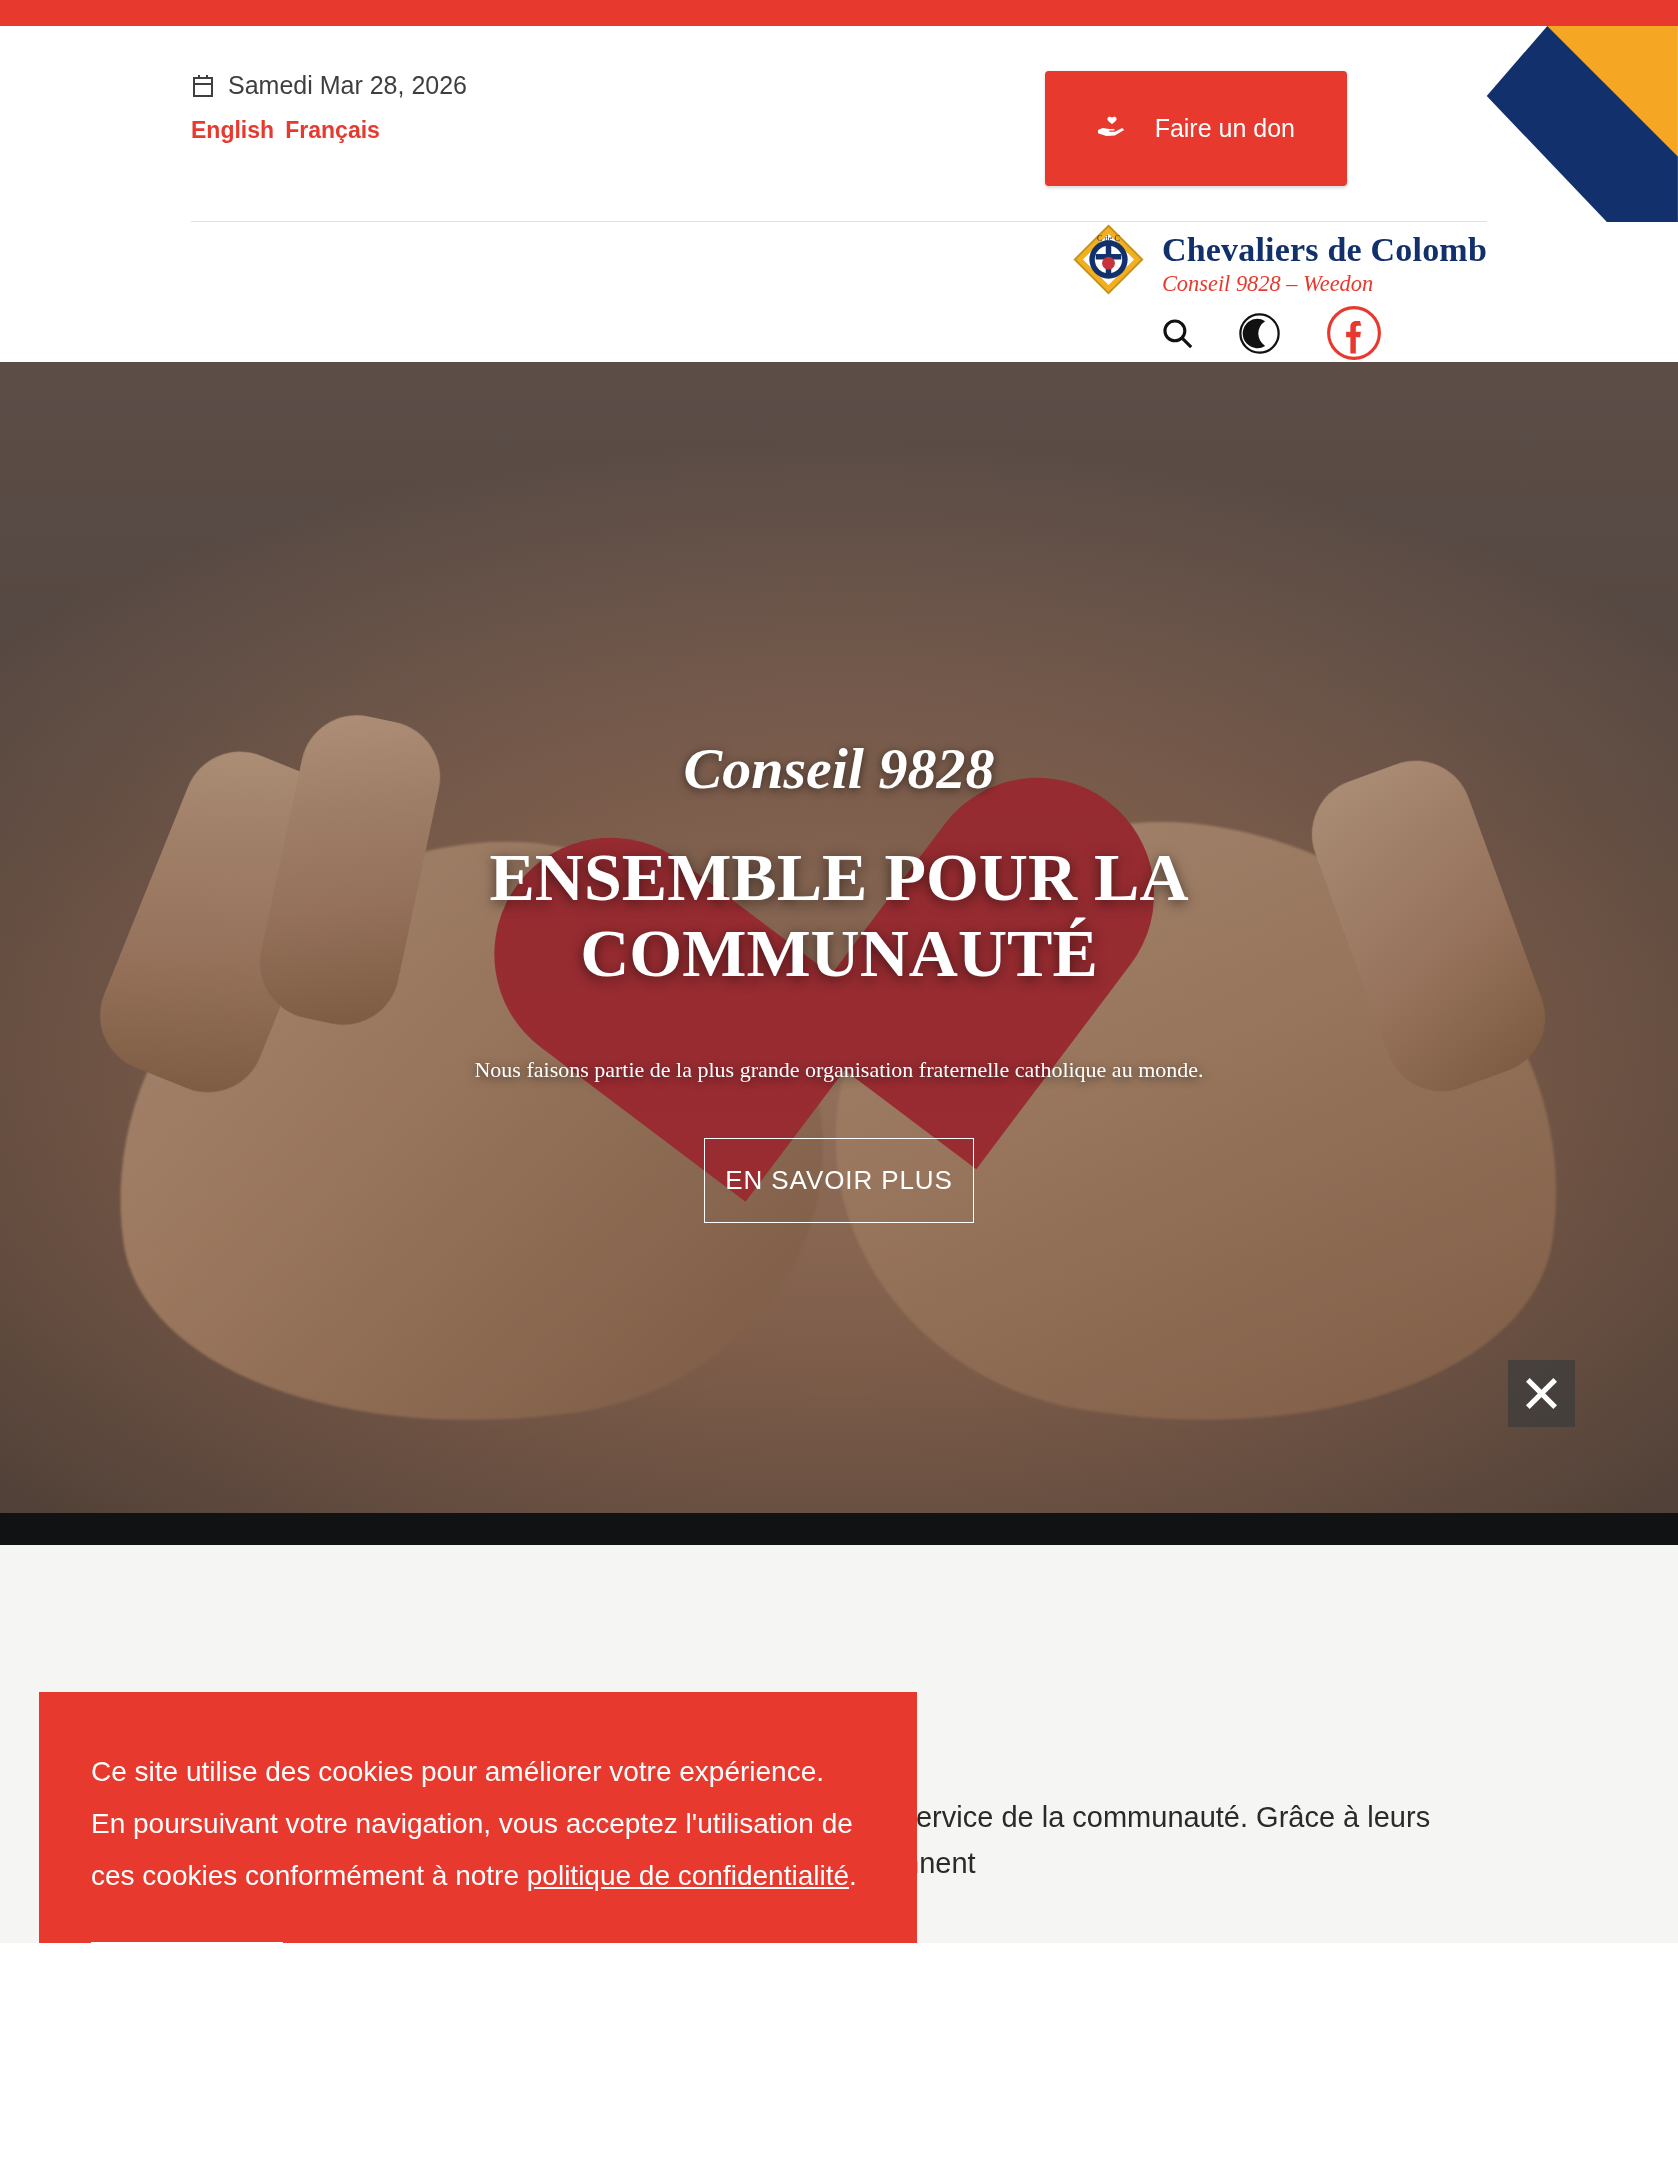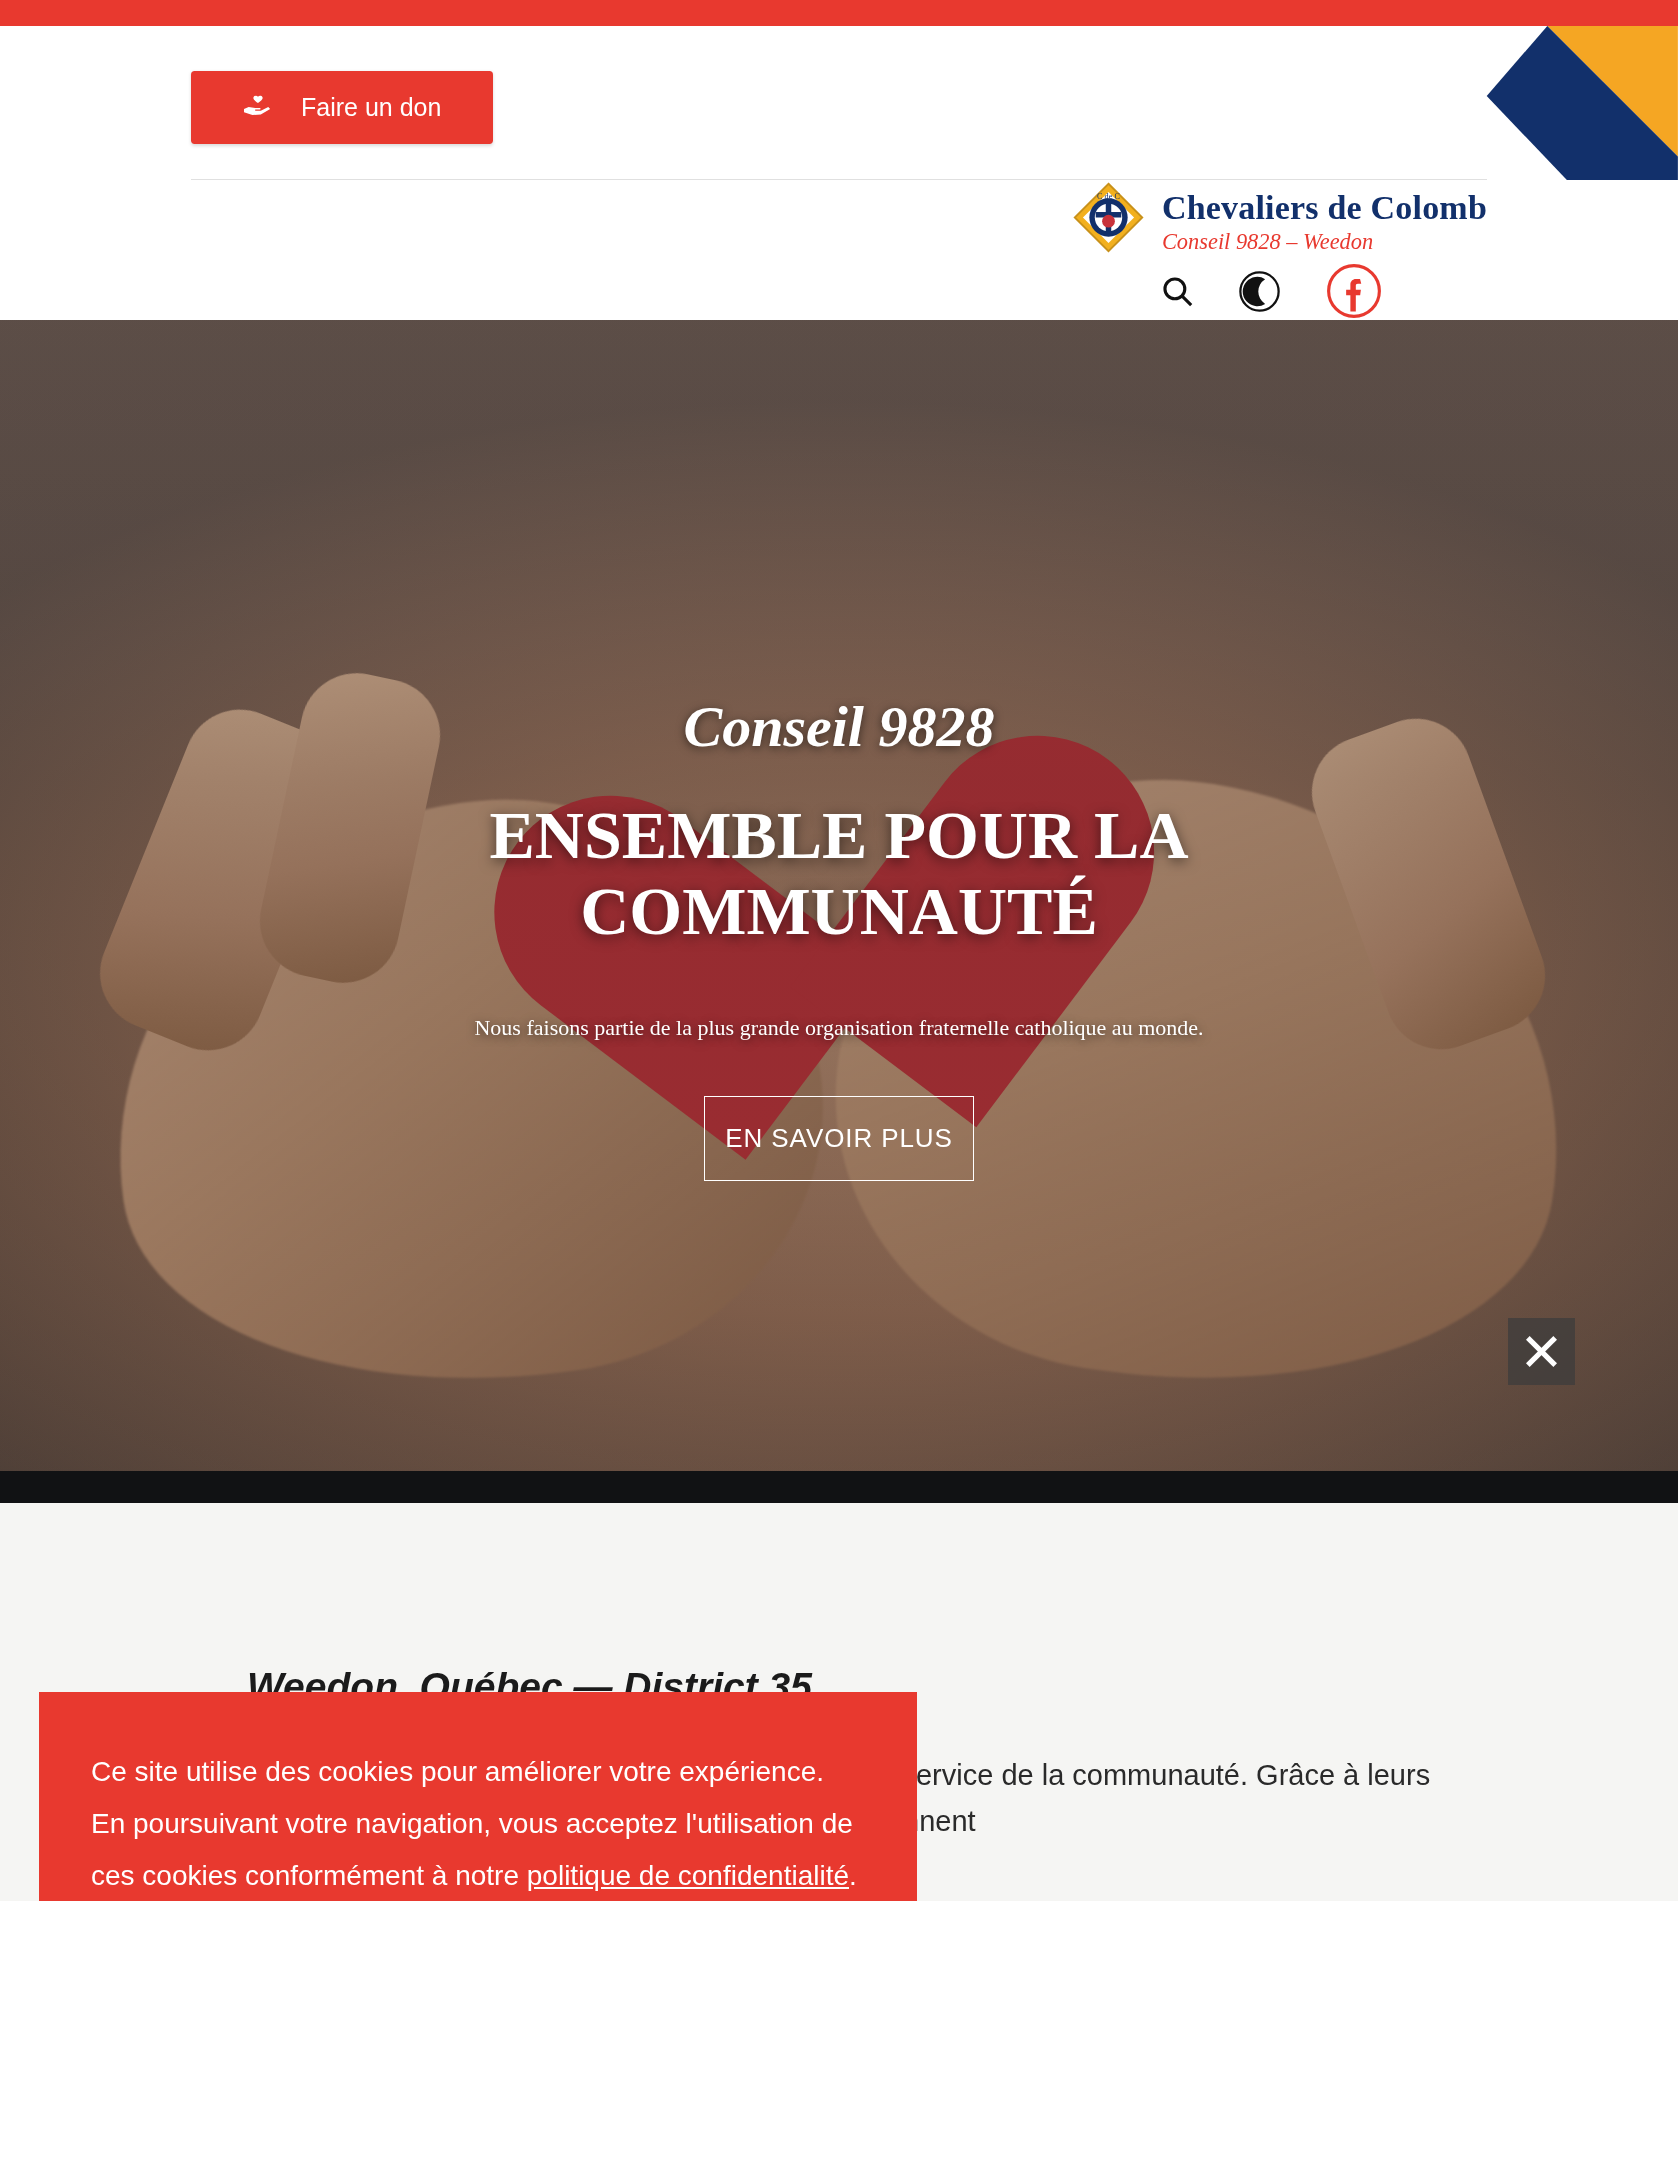--- a/index.html
+++ b/index.html
@@ -50,21 +50,21 @@
   .cal-icon { display:inline-block; width: 24px; height: 24px; }
   .lang-line { margin-top: 17px; font-size: 23px; font-weight: 700; }
   .lang-line a { color: #e8392f; text-decoration: none; margin-right: 11.2px; }
 
   .donate-btn {
     background: #e8392f;
     color: #ffffff;
     border: none;
     font-size: 25px;
     font-weight: 400;
-    padding: 22px 52px;
+    padding: 43px 52px;
     border-radius: 3.7px;
     display: flex; align-items: center; gap: 28px;
     cursor: pointer;
     margin-right: 140px;
     box-shadow: 0 1.9px 3.7px rgba(0,0,0,.15);
   }
 
   .util-divider {
     width: 1296px;
     margin: 35px auto 0 auto;
@@ -261,20 +261,35 @@
 <div class="top-red-bar"></div>
 
 <div class="util-wrap">
 
   <svg class="corner-deco" viewBox="0 0 300 400">
     <polygon points="160,0 300,0 300,140" fill="#f5a623"></polygon>
     <polygon points="160,0 300,140 300,290 95,75" fill="#12306b"></polygon>
   </svg>
 
   <div class="util-inner">
+    <div class="util-left">
+      <div class="date-line">
+        <span class="cal-icon">
+          <svg viewBox="0 0 24 24" width="24" height="24" fill="#3f3f3f">
+            <path d="M7 1h2v3H7zM15 1h2v3h-2z"></path>
+            <path d="M3 4h18v18H3z" fill="none" stroke="#3f3f3f" stroke-width="2"></path>
+            <path d="M3 9h18v2H3z"></path>
+          </svg>
+        </span>
+        <span>Samedi Mar 28, 2026</span>
+      </div>
+      <div class="lang-line">
+        <a href="#">English</a><a href="#">Français</a>
+      </div>
+    </div>
 
     <button class="donate-btn">
       <span>
         <svg viewBox="0 0 32 24" width="30" height="22.4" fill="#ffffff">
           <path d="M16 3c-1.2-1.6-4-1.4-4.8.5-.8 1.8 1 3.6 4.8 6.2 3.8-2.6 5.6-4.4 4.8-6.2C20 1.6 17.2 1.4 16 3z"></path>
           <path d="M1 16l5-2 7 1h5c1 0 1 1.6 0 1.6h-5v1.4h6l8-4 2 2-10 6-9 .5-9-3z"></path>
         </svg>
       </span>
       <span>Faire un don</span>
     </button>

